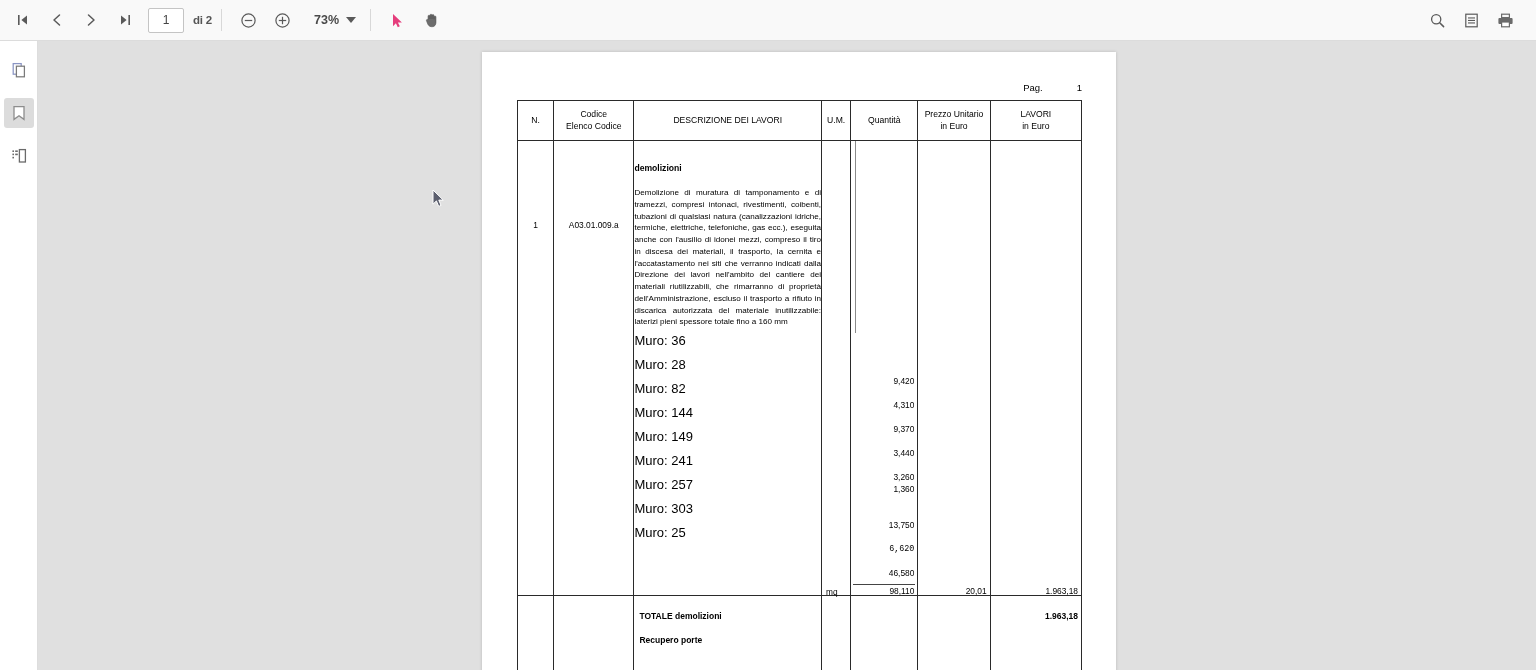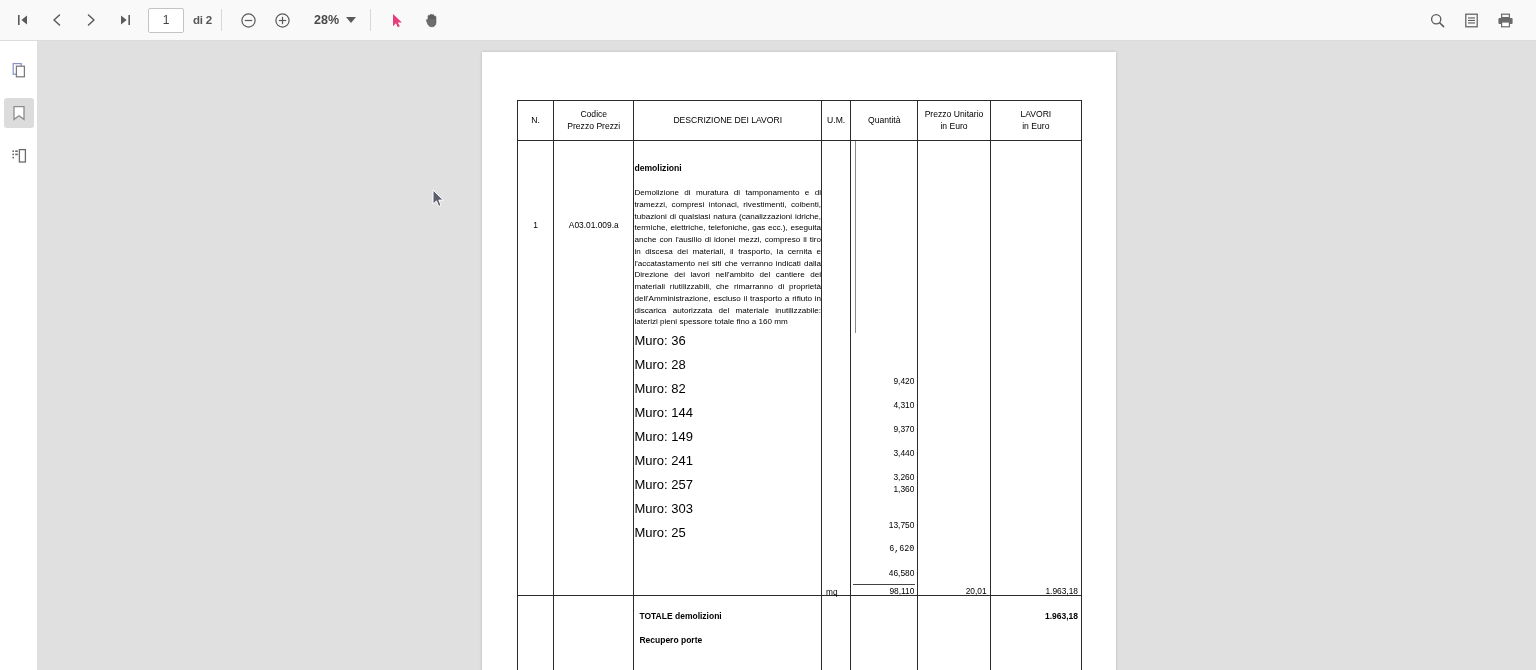--- a/index.html
+++ b/index.html
@@ -247,21 +247,21 @@
 
       <div class="tb-btn">
         <svg width="19" height="19" viewBox="0 0 19 19">
           <circle cx="9.5" cy="9.5" r="6.6" fill="none" stroke="#5a5a5a" stroke-width="1.2"></circle>
           <rect x="5.8" y="8.9" width="7.4" height="1.2" fill="#5a5a5a"></rect>
           <rect x="8.9" y="5.8" width="1.2" height="7.4" fill="#5a5a5a"></rect>
         </svg>
       </div>
 
       <div class="zoom-box">
-        <span class="zoom-label">28%</span>
+        <span class="zoom-label">73%</span>
         <span class="caret"></span>
       </div>
 
       <div class="tb-sep"></div>
 
       <div class="tb-btn">
         <svg width="17" height="17" viewBox="0 0 17 17">
           <path d="M4 2 L4 14.2 L6.9 11.3 L8.8 15.2 L10.8 14.3 L8.9 10.5 L12.9 10.5 Z" fill="#e53e7c"></path>
         </svg>
       </div>
@@ -324,37 +324,40 @@
         <rect x="9.4" y="2.6" width="6" height="12.4" fill="none" stroke="#6a6a6a" stroke-width="1.3"></rect>
       </svg>
     </div>
 
   </div>
 
   <div class="viewer">
 
     <div class="page">
 
+      <div class="pag-line">
+        <span class="pag-label">Pag.</span><span>1</span>
+      </div>
 
       <table class="doc-table">
         <colgroup>
           <col class="c-n">
             <col class="c-cod">
             <col class="c-desc">
             <col class="c-um">
           <col class="c-qta">
             <col class="c-pu">
             <col class="c-imp">
         </colgroup>
         <thead>
           <tr>
             <th>N.</th>
             <th>
               <span>Codice</span><br>
-              <span>Prezzo Prezzi</span>
+              <span>Elenco Codice</span>
             </th>
             <th>DESCRIZIONE DEI LAVORI</th>
             <th>U.M.</th>
             <th>Quantità</th>
             <th>
               <span>Prezzo Unitario</span><br>
               <span>in Euro</span>
             </th>
             <th>
               <span>LAVORI</span><br>

